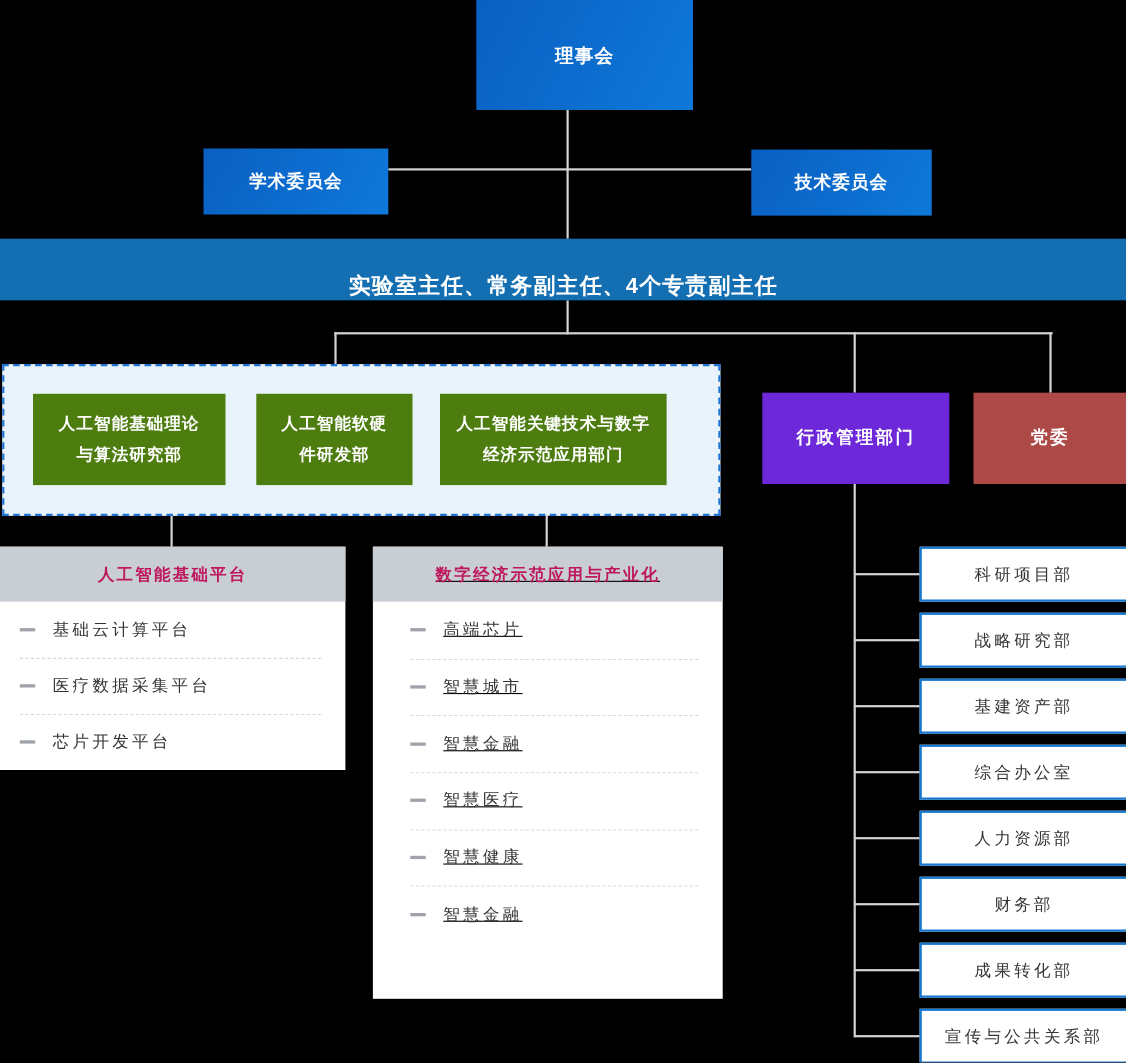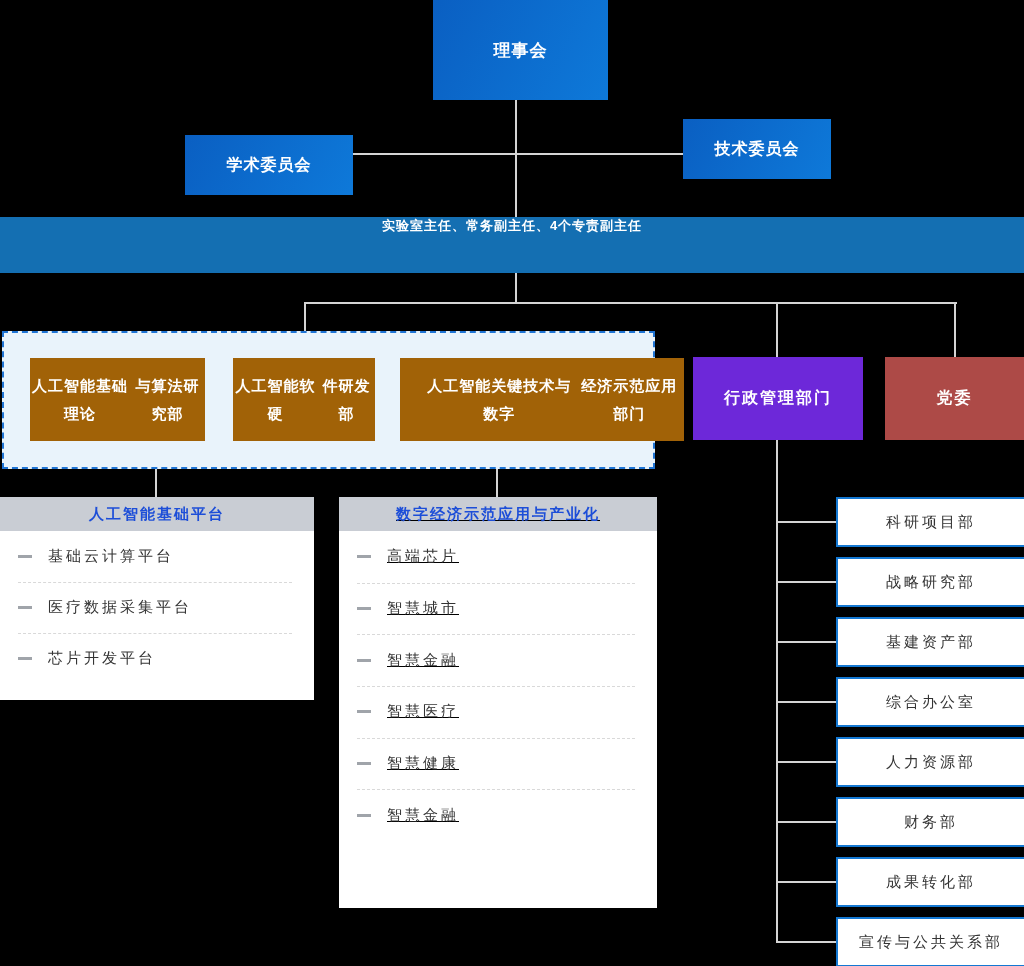--- a/index.html
+++ b/index.html
@@ -10,47 +10,47 @@
   .line{position:absolute;background:#d4d4d4;}
   
   .bluebox{
     position:absolute;display:flex;align-items:center;justify-content:center;
     background:linear-gradient(118deg,#0a5fc2 0%,#0e79d9 100%);
     color:#fff;font-weight:bold;font-size:17px;letter-spacing:1px;
   }
   
   .bar{
     position:absolute;left:0;top:217px;width:1024px;height:56px;
-    background:#146fb2;color:#fff;font-weight:bold;font-size:13px;
-    display:flex;align-items:flex-start;justify-content:center;letter-spacing:1px;
+    background:#146fb2;color:#fff;font-weight:bold;font-size:20px;
+    display:flex;align-items:flex-end;justify-content:center;letter-spacing:1px;
   }
   
   .dashedbox{
     position:absolute;left:2px;top:331px;width:653px;height:138px;
     background:#e9f3fb;border:2px dashed #1f74d4;box-sizing:border-box;
   }
   .dept{
-    position:absolute;top:358px;height:83px;background:#a16207;color:#fff;
+    position:absolute;top:358px;height:83px;background:#4d7c0f;color:#fff;
     font-weight:bold;font-size:15px;letter-spacing:1px;line-height:1.85;
-    display:flex;flex-direction:row;align-items:center;justify-content:center;text-align:center;
+    display:flex;flex-direction:column;align-items:center;justify-content:center;text-align:center;
   }
   .navybox{
     position:absolute;left:693px;top:357px;width:170px;height:83px;background:#6d28d9;
     color:#fff;font-weight:bold;font-size:16px;letter-spacing:2px;
     display:flex;align-items:center;justify-content:center;
   }
   .redbox{
     position:absolute;left:885px;top:357px;width:139px;height:83px;background:#ad4a47;
     color:#fff;font-weight:bold;font-size:16px;letter-spacing:2px;
     display:flex;align-items:center;justify-content:center;
   }
   
   .panel{position:absolute;top:497px;background:#fff;}
   .panel-header{
-    height:34px;background:#c9cdd4;color:#1d4ed8;font-weight:bold;font-size:15px;
+    height:50px;background:#c9cdd4;color:#be185d;font-weight:bold;font-size:15px;
     letter-spacing:2px;display:flex;align-items:center;justify-content:center;
   }
   .panel-body{display:flex;flex-direction:column;}
   .row{
     flex:1;display:flex;align-items:center;position:relative;
     font-size:15px;color:#333;letter-spacing:3px;
   }
   .row + .row::before{
     content:"";position:absolute;top:0;left:18px;right:22px;
     border-top:1px dashed #d9d9d9;
@@ -83,46 +83,46 @@
   <div class="line" style="left:776px;top:440px;width:2px;height:503px;"></div>
   <div class="line" style="left:777px;top:521px;width:59px;height:2px;"></div>
   <div class="line" style="left:777px;top:581px;width:59px;height:2px;"></div>
   <div class="line" style="left:777px;top:641px;width:59px;height:2px;"></div>
   <div class="line" style="left:777px;top:701px;width:59px;height:2px;"></div>
   <div class="line" style="left:777px;top:761px;width:59px;height:2px;"></div>
   <div class="line" style="left:777px;top:821px;width:59px;height:2px;"></div>
   <div class="line" style="left:777px;top:881px;width:59px;height:2px;"></div>
   <div class="line" style="left:777px;top:941px;width:59px;height:2px;"></div>
 
-  <div class="bluebox" style="left:433px;top:0;width:175px;height:100px;">
+  <div class="bluebox" style="left:433px;top:0;width:197px;height:100px;">
     <span>理事会</span>
   </div>
 
   <div class="bluebox" style="left:185px;top:135px;width:168px;height:60px;font-size:16px;">
     <span>学术委员会</span>
   </div>
-  <div class="bluebox" style="left:683px;top:119px;width:148px;height:60px;font-size:16px;font-family:Liberation Serif, serif;">
+  <div class="bluebox" style="left:683px;top:136px;width:164px;height:60px;font-size:16px;font-family:Liberation Serif, serif;">
     <span>技术委员会</span>
   </div>
 
   <div class="bar">
     <span>实验室主任、常务副主任、4个专责副主任</span>
   </div>
 
   <div class="dashedbox"></div>
 
   <div class="dept" style="left:30px;width:175px;">
     <span>人工智能基础理论</span>
     <span>与算法研究部</span>
   </div>
   <div class="dept" style="left:233px;width:142px;">
     <span>人工智能软硬</span>
     <span>件研发部</span>
   </div>
-  <div class="dept" style="left:400px;width:260px;padding-left:24px;">
+  <div class="dept" style="left:400px;width:206px;">
     <span>人工智能关键技术与数字</span>
     <span>经济示范应用部门</span>
   </div>
 
   <div class="navybox">
     <span>行政管理部门</span>
   </div>
   <div class="redbox">
     <span>党委</span>
   </div>
@@ -144,21 +144,21 @@
         <span class="dash"></span>
         <span>芯片开发平台</span>
       </div>
     </div>
   </div>
 
   <div class="panel" style="left:339px;width:318px;height:411px;text-decoration:underline;">
     <div class="panel-header">
       <span>数字经济示范应用与产业化</span>
     </div>
-    <div class="panel-body" style="height:310px;">
+    <div class="panel-body" style="height:310px;padding-left:16px;">
       <div class="row">
         <span class="dash"></span>
         <span>高端芯片</span>
       </div>
       <div class="row">
         <span class="dash"></span>
         <span>智慧城市</span>
       </div>
       <div class="row">
         <span class="dash"></span>

